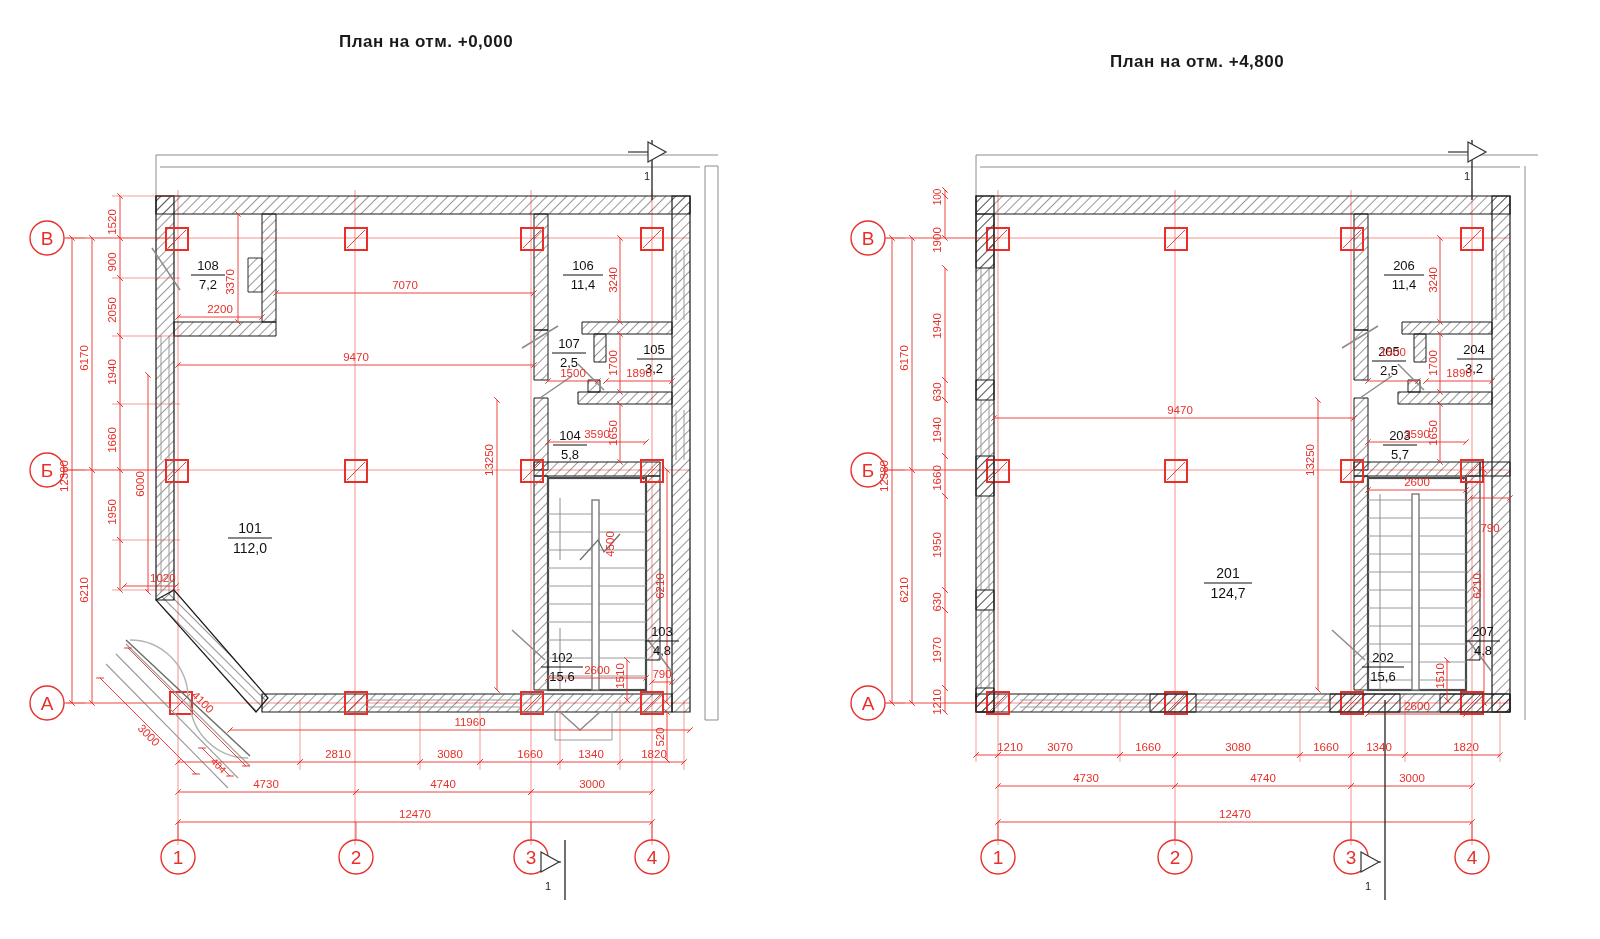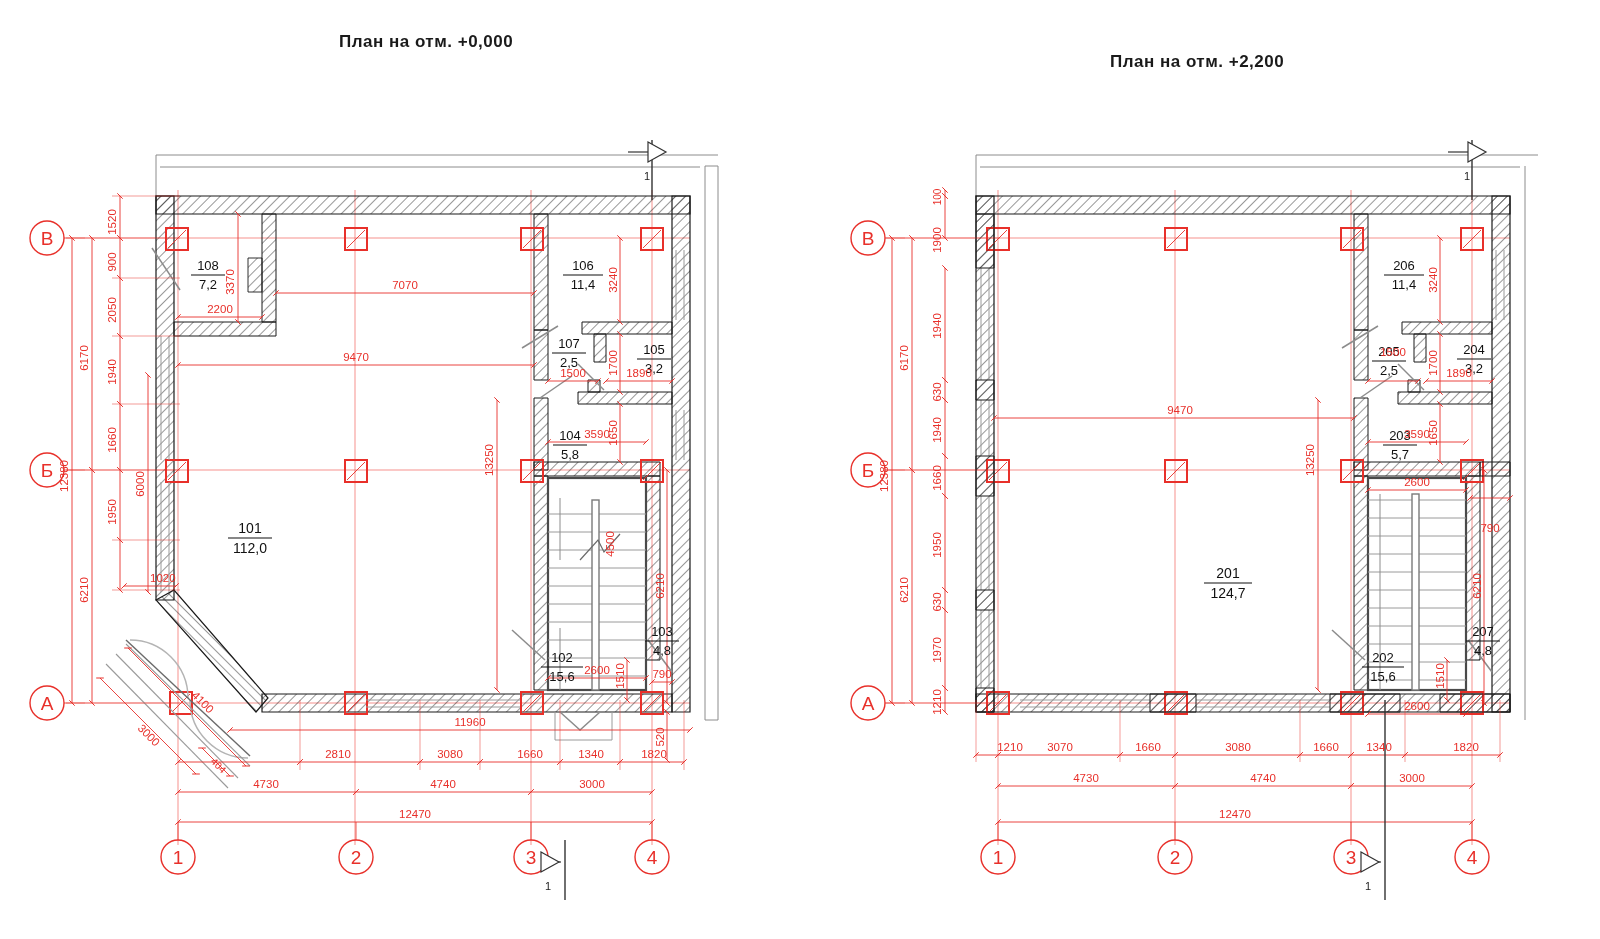--- a/index.html
+++ b/index.html
@@ -51,21 +51,21 @@
 </style>
 </head>
 <body>
 
 <div class="sheet">
 
   <div class="wm"></div>
 
   <div class="plan-title" id="title-left">План на отм. +0,000</div>
 
-  <div class="plan-title" id="title-right">План на отм. +2,200</div>
+  <div class="plan-title" id="title-right">План на отм. +4,800</div>
 
   <svg class="plan-canvas" viewBox="0 0 1600 939">
     <defs>
       <pattern id="hatch" width="7" height="7" patternTransform="rotate(45)" patternUnits="userSpaceOnUse">
         <line x1="0" y1="0" x2="0" y2="7" stroke="#1a1a1a" stroke-width="0.9"></line>
       </pattern>
       <pattern id="hatchv" width="7" height="7" patternTransform="rotate(-45)" patternUnits="userSpaceOnUse">
         <line x1="0" y1="0" x2="0" y2="7" stroke="#1a1a1a" stroke-width="0.9"></line>
       </pattern>
       <marker id="tick" markerWidth="10" markerHeight="10" refX="5" refY="5" orient="auto">

